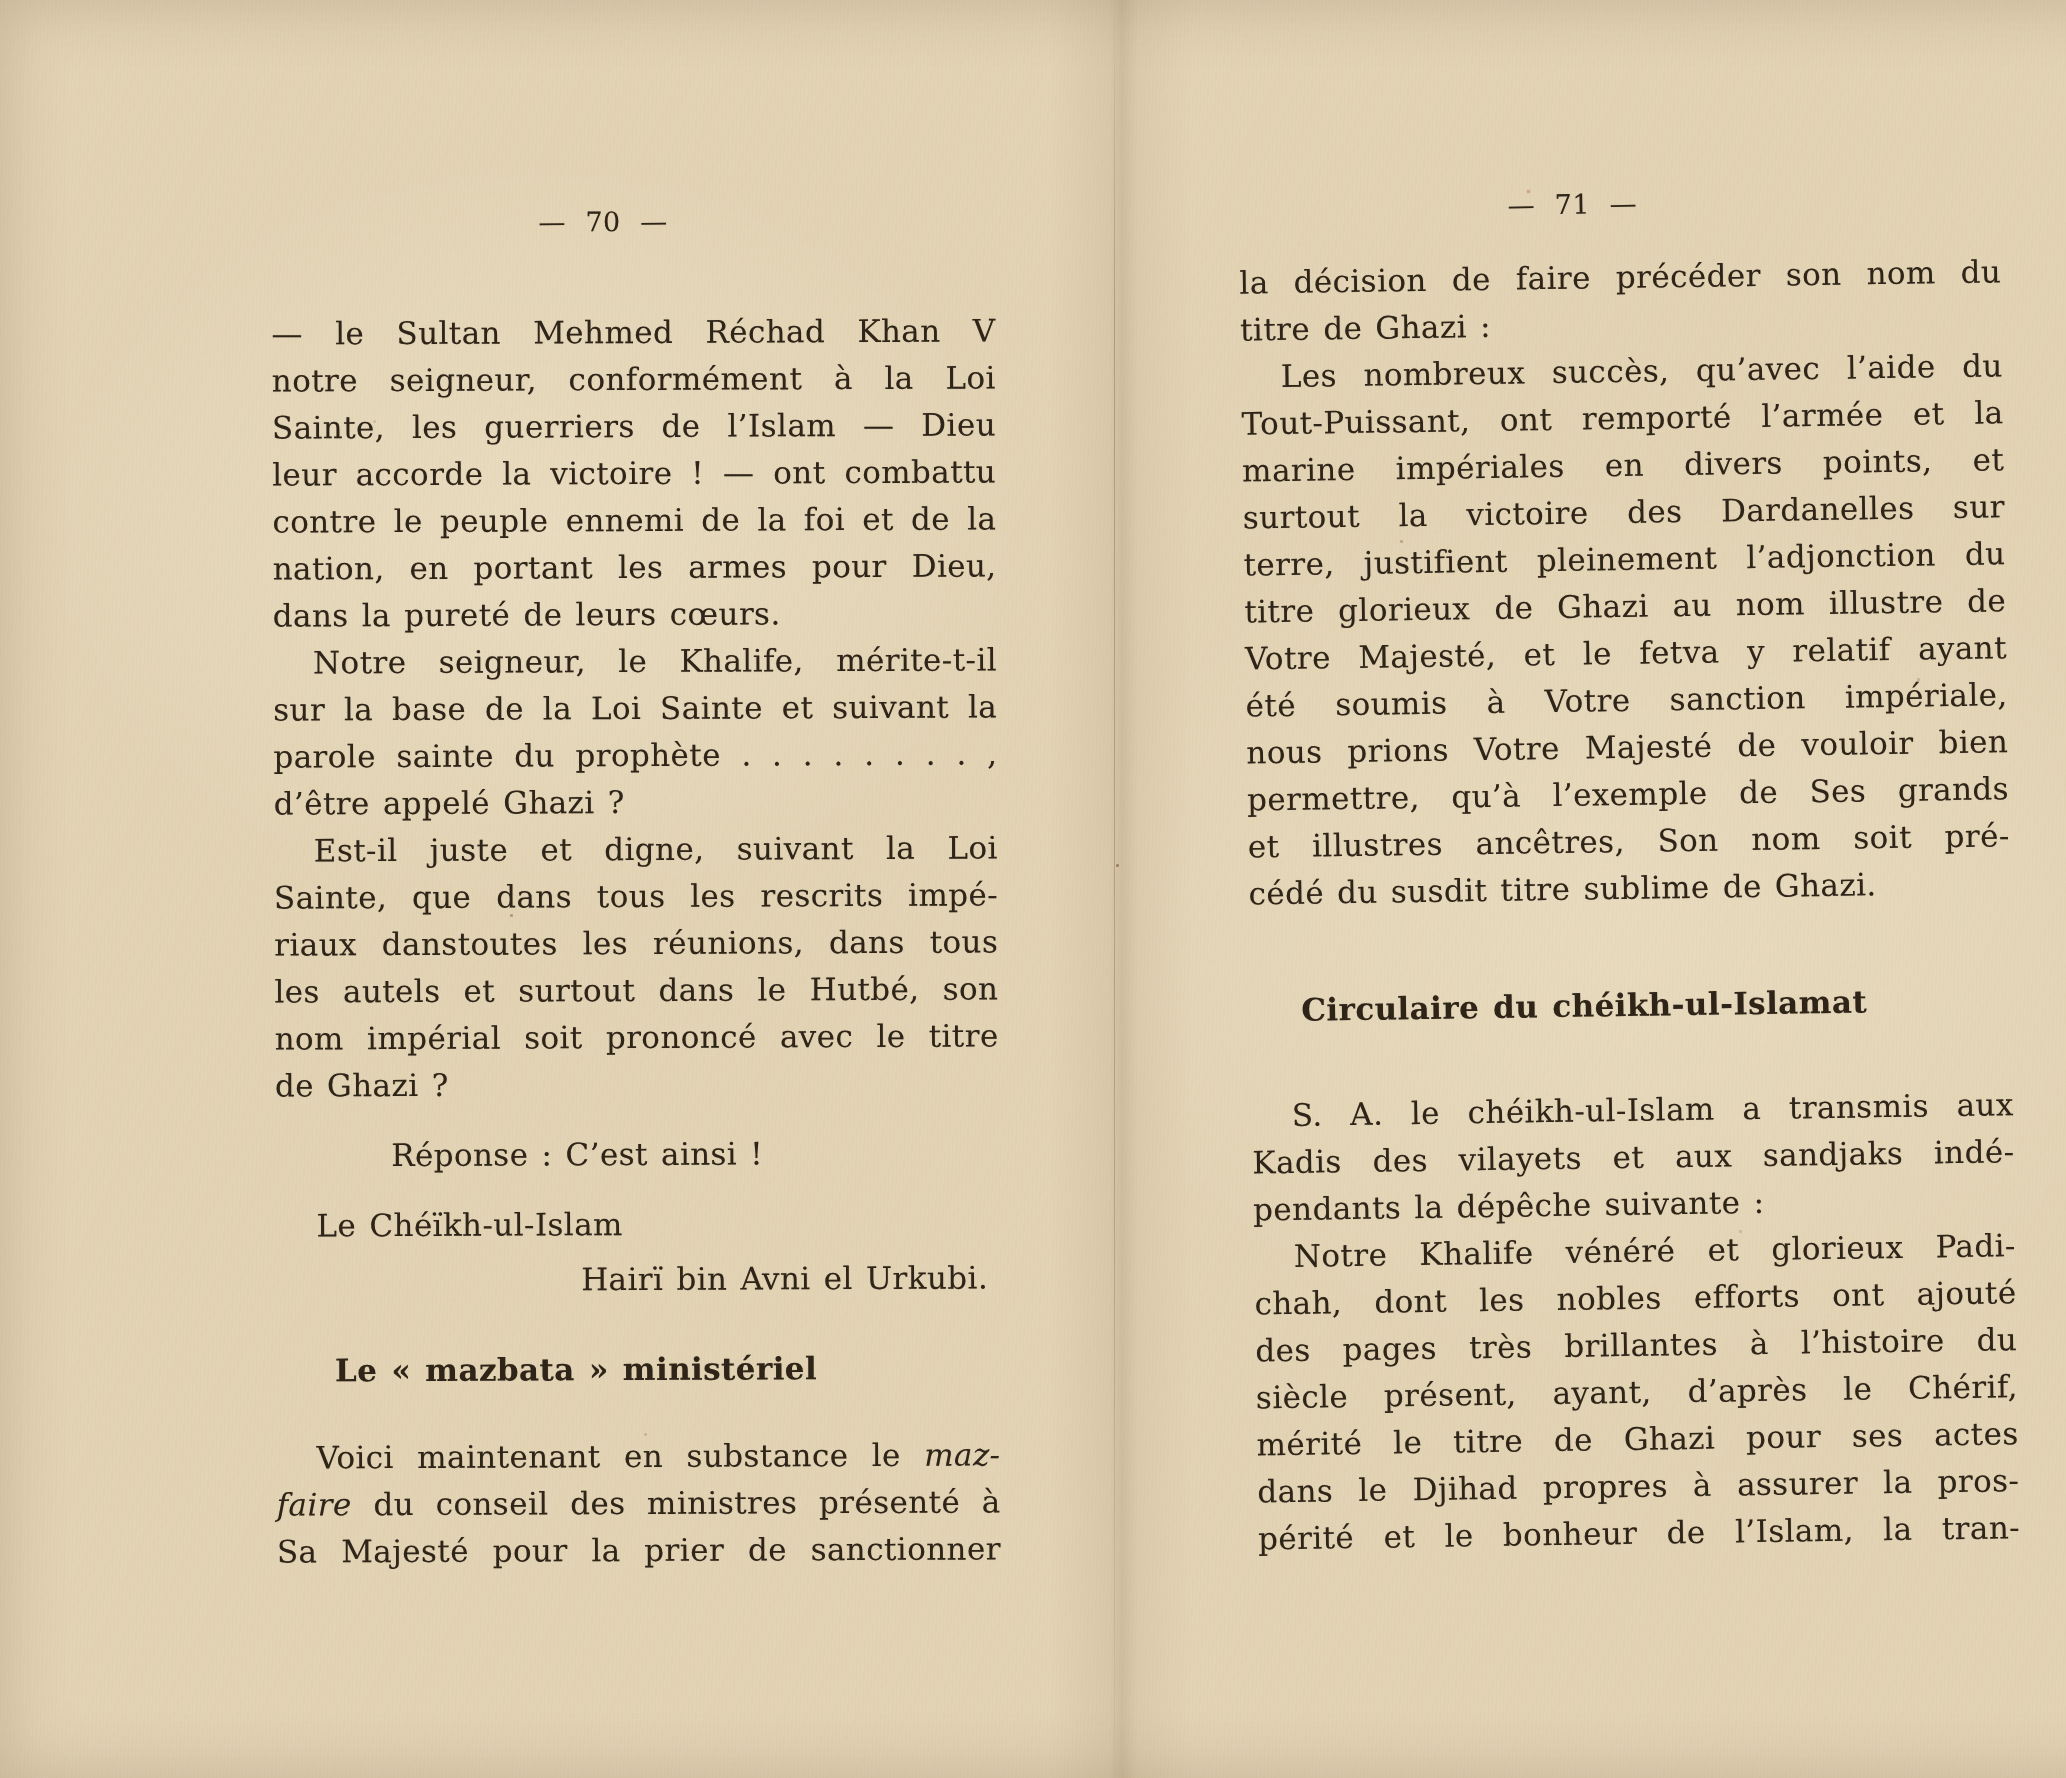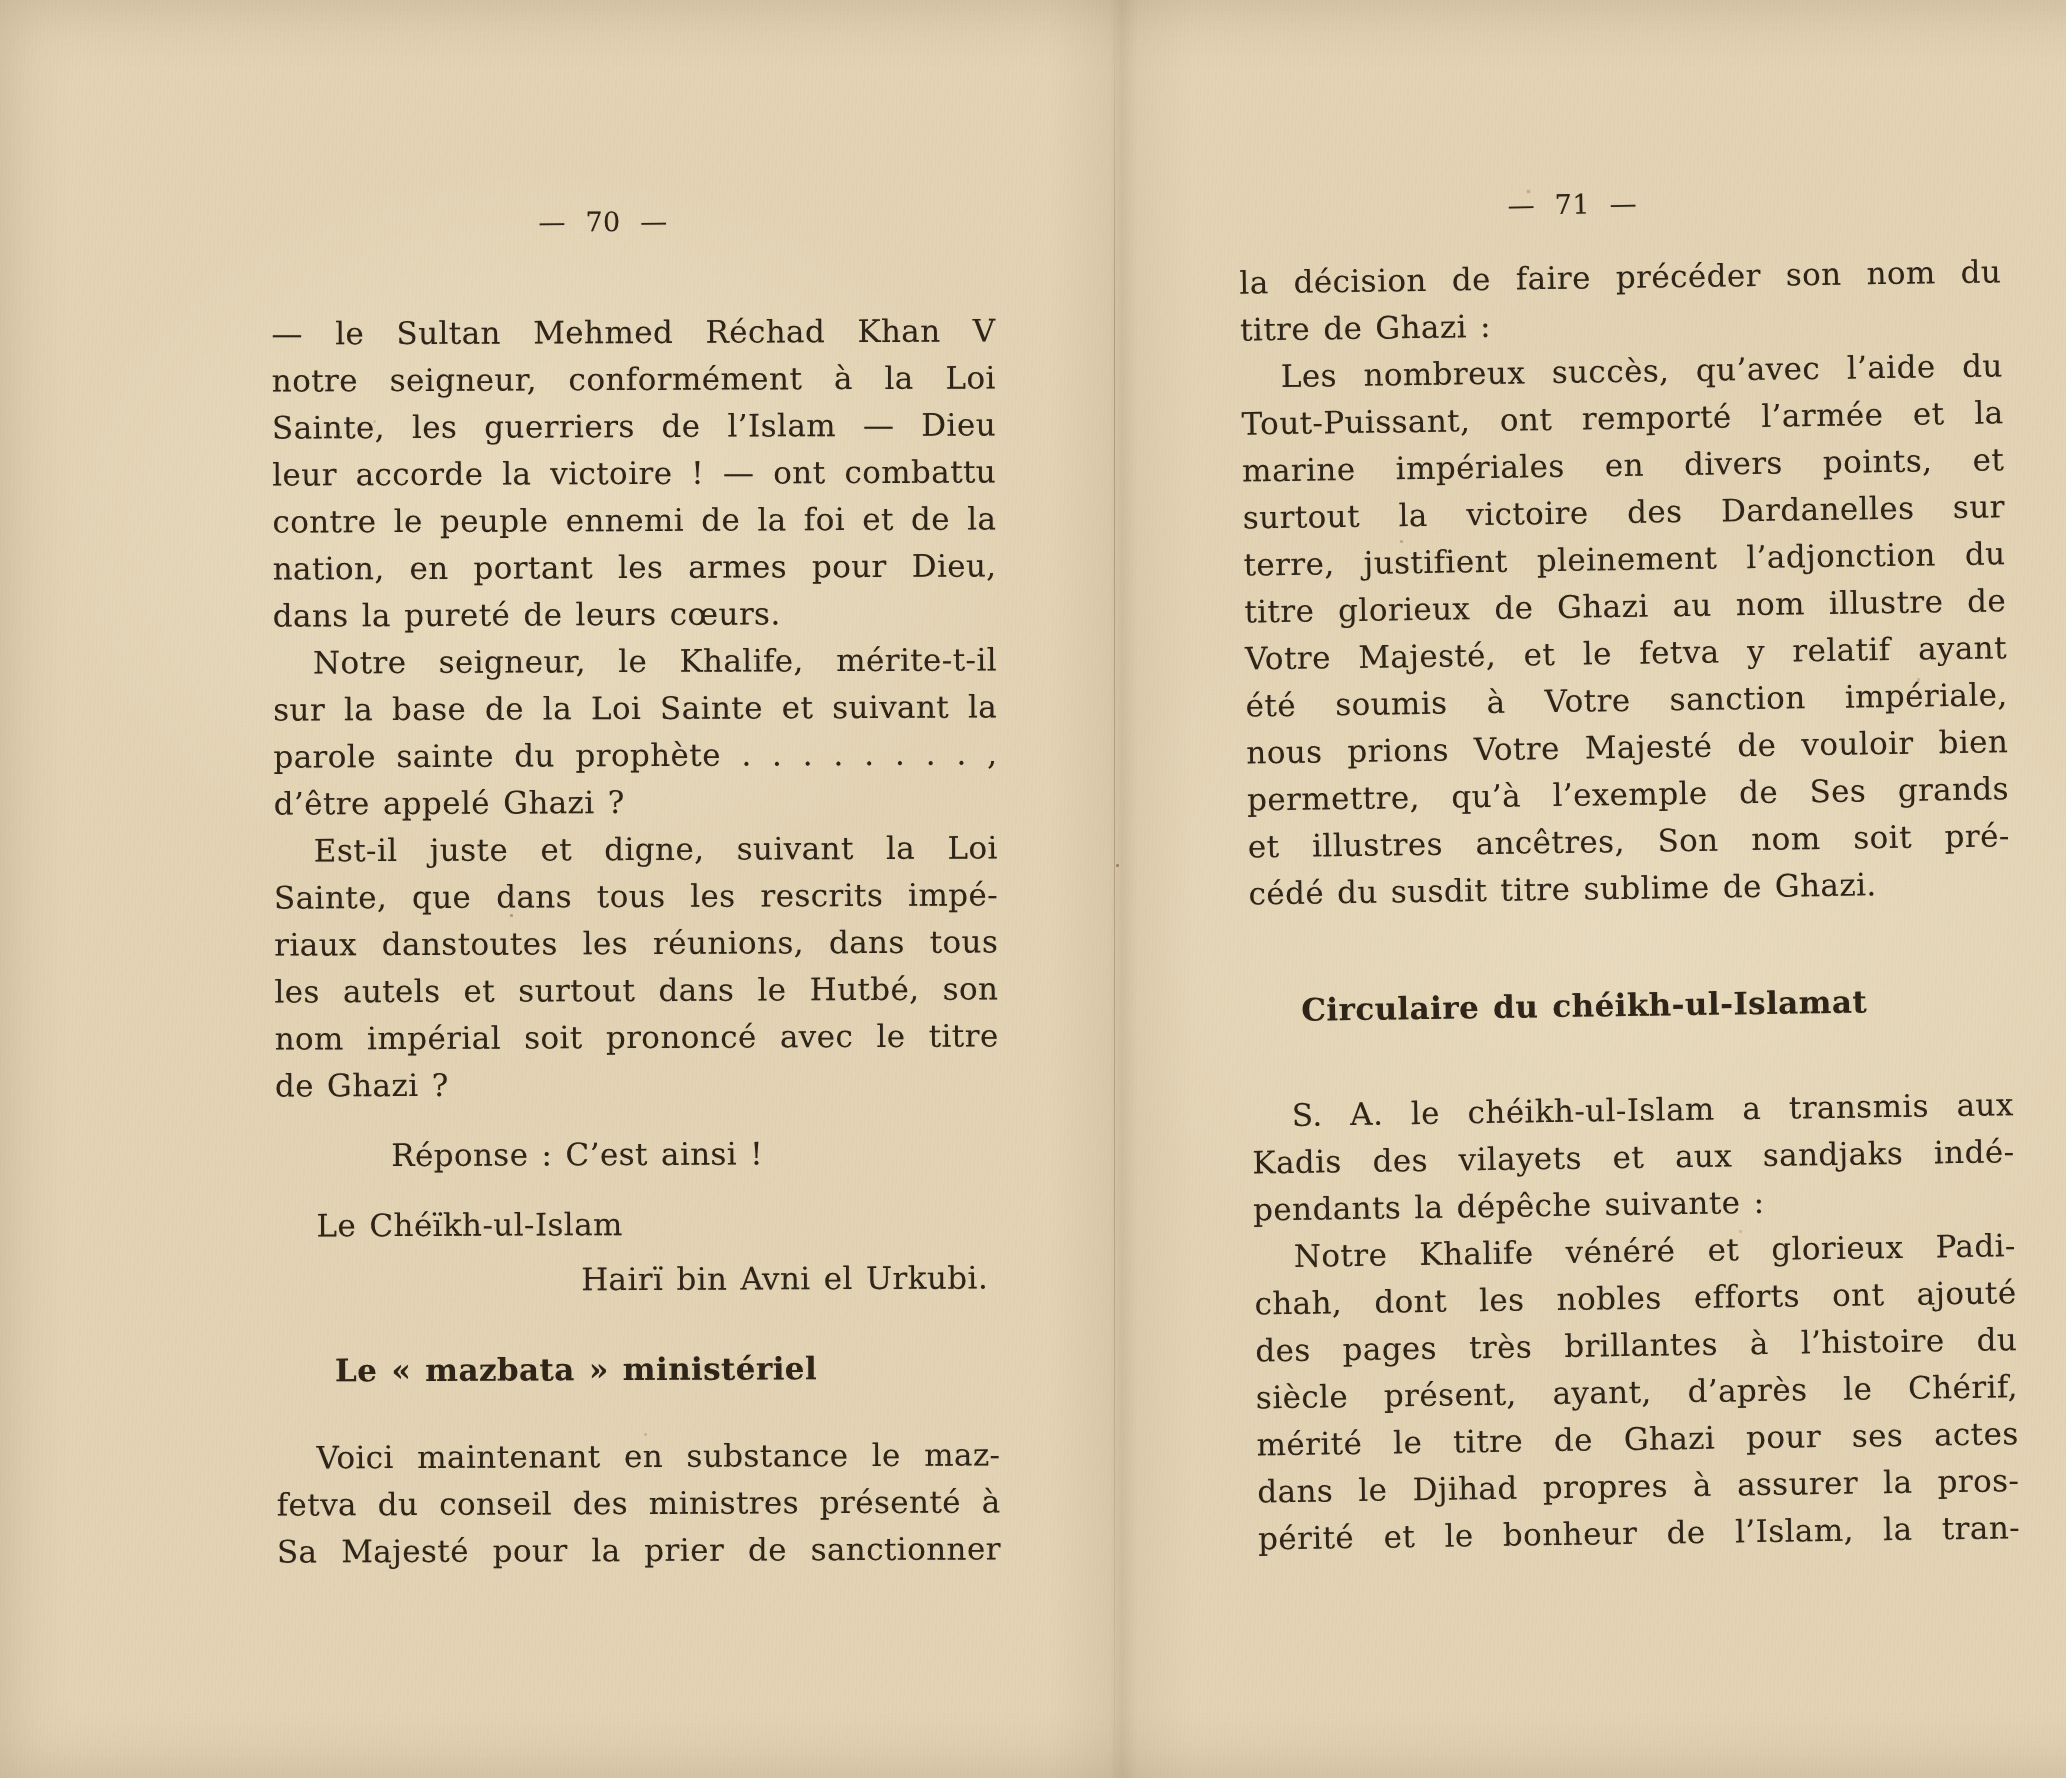--- a/index.html
+++ b/index.html
@@ -54,21 +54,21 @@
   .end{text-align:left;text-align-last:auto;}
   .ind{text-indent:40px;}
   .resp{text-align:left;text-align-last:auto;padding-left:116px;margin-top:23px;}
   .sig1{text-align:left;text-align-last:auto;padding-left:41px;margin-top:23px;}
   .sig2{text-align:right;text-align-last:auto;padding-right:11.6px;margin-top:8.3px;}
   .hd{font-weight:700;text-align:center;text-align-last:center;position:relative;}
   .hd-mazbata{margin-top:43px;left:-62px;}
   .hd-circulaire{margin-top:70px;left:-47px;}
   .after-hd{margin-top:40px;}
   .after-hd-r{margin-top:58px;}
-  .it{}
+  .it{font-style:italic;}
 </style>
 </head>
 <body>
 
 <div class="screen">
   <div class="gutter"></div>
   <div class="crease-line"></div>
   <div class="specks"></div>
 
   <div class="col col-left">
@@ -88,21 +88,21 @@
     <div class="ln">Sainte, que dans tous les rescrits impé-</div>
     <div class="ln">riaux danstoutes les réunions, dans tous</div>
     <div class="ln">les autels et surtout dans le Hutbé, son</div>
     <div class="ln">nom impérial soit prononcé avec le titre</div>
     <div class="ln end">de Ghazi ?</div>
     <div class="ln resp">Réponse : C’est ainsi !</div>
     <div class="ln sig1">Le Chéïkh-ul-Islam</div>
     <div class="ln sig2">Hairï bin Avni el Urkubi.</div>
     <div class="ln hd hd-mazbata">Le « mazbata » ministériel</div>
     <div class="ln ind after-hd"><span>Voici maintenant en substance le </span><span class="it">maz-</span></div>
-    <div class="ln"><span class="it">fetva</span><span> du conseil des ministres présenté à</span></div>
+    <div class="ln"><span class="it">faire</span><span> du conseil des ministres présenté à</span></div>
     <div class="ln">Sa Majesté pour la prier de sanctionner</div>
   </div>
 
   <div class="col col-right">
     <div class="pagenum pagenum-71">— 71 —</div>
     <div class="ln">la décision de faire précéder son nom du</div>
     <div class="ln end">titre de Ghazi :</div>
     <div class="ln ind">Les nombreux succès, qu’avec l’aide du</div>
     <div class="ln">Tout-Puissant, ont remporté l’armée et la</div>
     <div class="ln">marine impériales en divers points, et</div>

